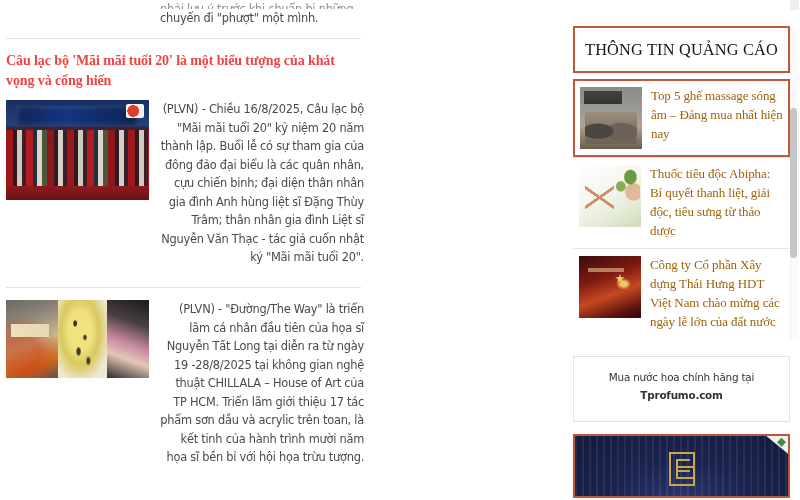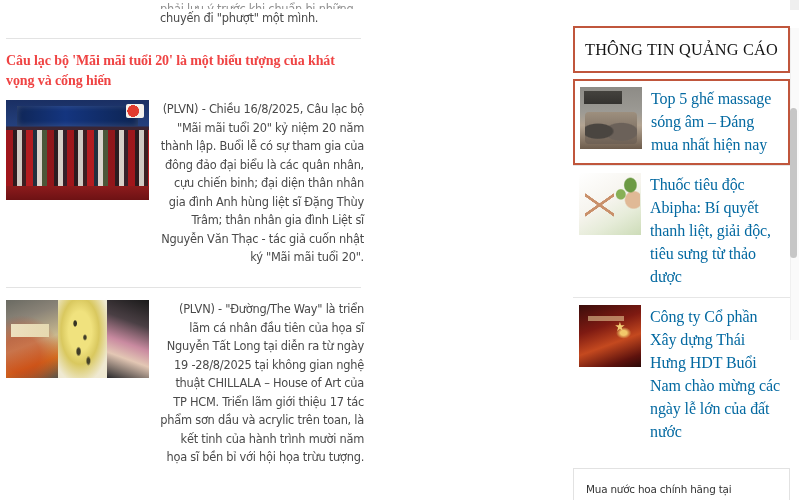--- a/index.html
+++ b/index.html
@@ -198,23 +198,23 @@
   .ad-item.first { border: 2px solid #c0563c; padding: 6px 5px 6px 5px; }
   .ad-thumb {
     width: 62px; height: 62px;
     flex: 0 0 62px;
     margin-right: 9px;
     overflow: hidden;
     background: #ddd;
   }
   .ad-title {
     font-family: "Liberation Serif", serif;
-    font-size: 16px;
+    font-size: 13px;
     line-height: 1.45;
-    color: #0369a1;
+    color: #a16207;
     letter-spacing: -0.1px;
   }
 
   .th-chair {
     width: 100%; height: 100%;
     background: linear-gradient(to bottom, #8d8b86 0%, #9c9a94 40%, #b3a492 62%, #6d5c4c 100%);
     position: relative;
   }
   .th-chair::before {
     content: "";
@@ -284,20 +284,21 @@
   }
   .promo-top-txt {
     font-size: 10.7px;
     font-weight: bold;
     color: #222;
     font-family: "DejaVu Sans", sans-serif;
     letter-spacing: -0.1px;
   }
   .promo-bot {
     padding: 10px 12px 18px 12px;
+    text-align: center;
   }
   .promo-bot-txt {
     font-size: 10.4px;
     color: #333;
     font-family: "DejaVu Sans", sans-serif;
     letter-spacing: -0.2px;
   }
 
   .banner {
     margin: 12px 6px 0 8px;
@@ -428,21 +429,21 @@
         <div class="ad-thumb">
           <div class="th-herb"></div>
         </div>
         <div class="ad-title">Thuốc tiêu độc Abipha: Bí quyết thanh liệt, giải độc, tiêu sưng từ thảo dược</div>
       </div>
 
       <div class="ad-item">
         <div class="ad-thumb">
           <div class="th-silk"></div>
         </div>
-        <div class="ad-title">Công ty Cổ phần Xây dựng Thái Hưng HDT Buổi Nam chào mừng các ngày lễ lớn của đất nước</div>
+        <div class="ad-title">Công ty Cổ phần Xây dựng Thái Hưng HDT Việt Nam chào mừng các ngày lễ lớn của đất nước</div>
       </div>
 
     </div>
 
     <div class="promo-box">
       <div class="promo-bot">
         <span class="promo-bot-txt">Mua nước hoa chính hãng tại </span><b class="promo-bot-txt">Tprofumo.com</b>
       </div>
     </div>
 

